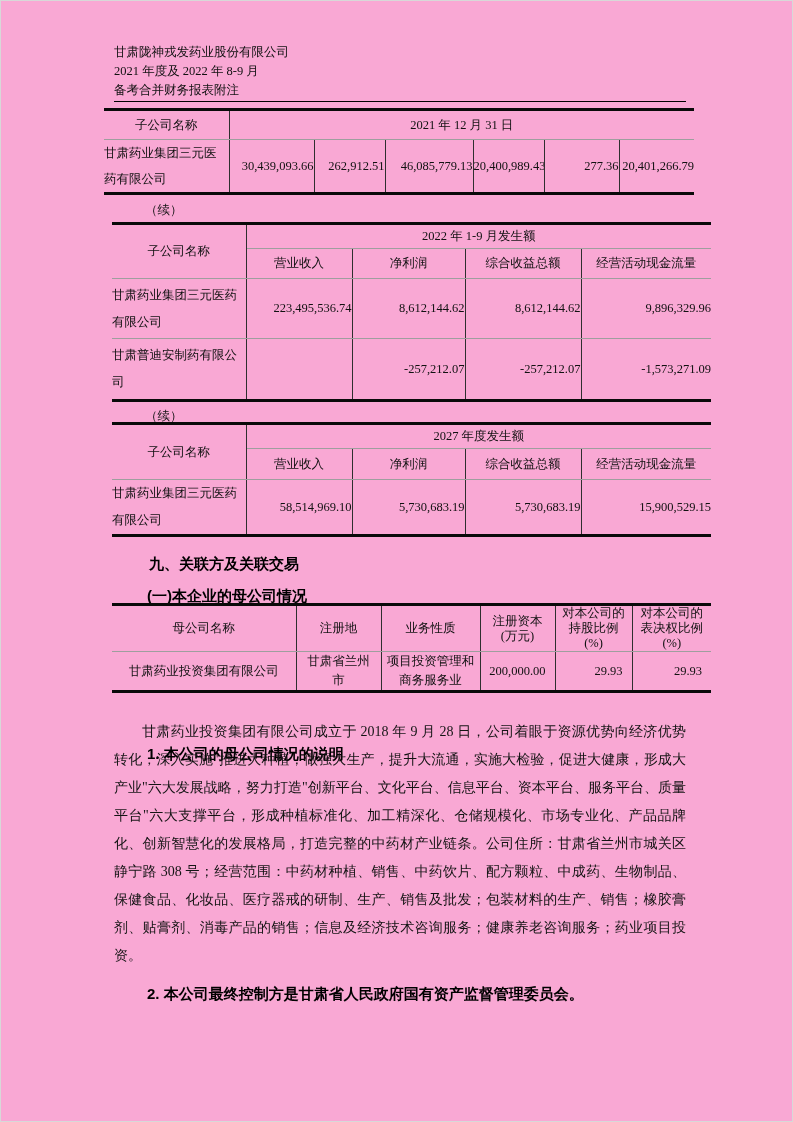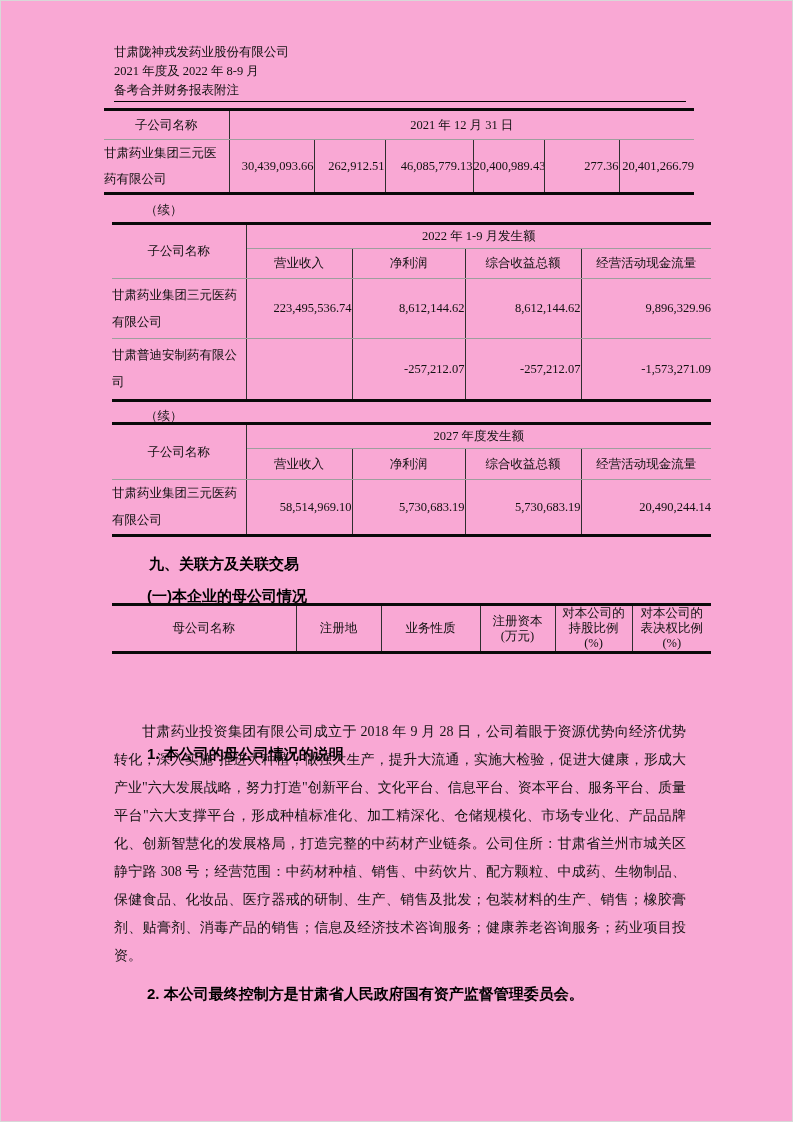--- a/index.html
+++ b/index.html
@@ -144,21 +144,21 @@
         <td class="hc">营业收入</td>
         <td class="hc">净利润</td>
         <td class="hc">综合收益总额</td>
         <td class="hc">经营活动现金流量</td>
       </tr>
       <tr style="height:52px">
         <td class="name">甘肃药业集团三元医药有限公司</td>
         <td class="num">58,514,969.10</td>
         <td class="num">5,730,683.19</td>
         <td class="num">5,730,683.19</td>
-        <td class="num">20,490,244.14</td>
+        <td class="num">15,900,529.15</td>
       </tr>
     </tbody>
   </table>
 
   <div class="h-sec" style="left:148px; top:554px;">九、关联方及关联交易</div>
   <div class="h-sec" style="left:146px; top:586px;">(一)本企业的母公司情况</div>
 
   <table class="fin t4" style="left:111px; top:602px; width:599px;">
     <colgroup>
       <col style="width:184px">
@@ -175,20 +175,28 @@
         <td class="th">业务性质</td>
         <td class="th">注册资本
 (万元)</td>
         <td class="th">对本公司的
 持股比例
 (%)</td>
         <td class="th">对本公司的
 表决权比例
 (%)</td>
       </tr>
+      <tr style="height:40px">
+        <td>甘肃药业投资集团有限公司</td>
+        <td class="c-place">甘肃省兰州市</td>
+        <td class="c-biz">项目投资管理和商务服务业</td>
+        <td class="num">200,000.00</td>
+        <td class="num">29.93</td>
+        <td class="num">29.93</td>
+      </tr>
     </tbody>
   </table>
 
   <div class="h-sec" style="left:146px; top:700px;margin-top:44px;">1. 本公司的母公司情况的说明</div>
 
   <div class="para">甘肃药业投资集团有限公司成立于 2018 年 9 月 28 日，公司着眼于资源优势向经济优势转化，深入实施"推进大种植，做强大生产，提升大流通，实施大检验，促进大健康，形成大产业"六大发展战略，努力打造"创新平台、文化平台、信息平台、资本平台、服务平台、质量平台"六大支撑平台，形成种植标准化、加工精深化、仓储规模化、市场专业化、产品品牌化、创新智慧化的发展格局，打造完整的中药材产业链条。公司住所：甘肃省兰州市城关区静宁路 308 号；经营范围：中药材种植、销售、中药饮片、配方颗粒、中成药、生物制品、保健食品、化妆品、医疗器戒的研制、生产、销售及批发；包装材料的生产、销售；橡胶膏剂、贴膏剂、消毒产品的销售；信息及经济技术咨询服务；健康养老咨询服务；药业项目投资。</div>
 
   <div class="h-sec" style="left:146px; top:984px;">2. 本公司最终控制方是甘肃省人民政府国有资产监督管理委员会。</div>
 
 

